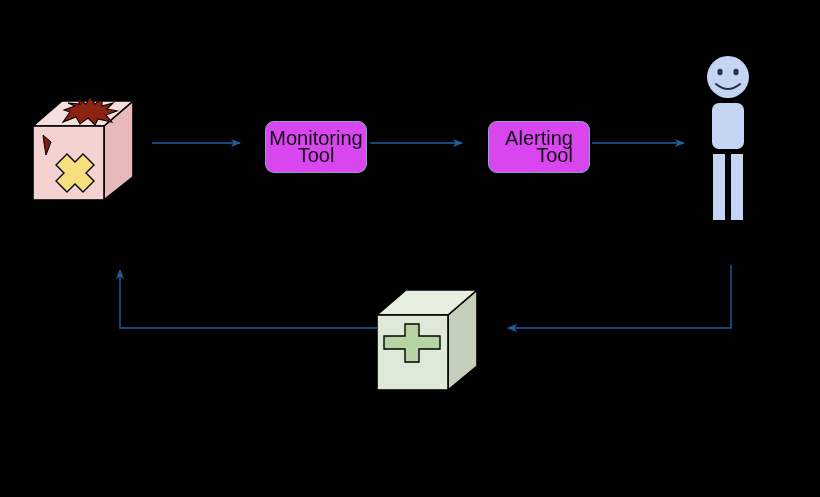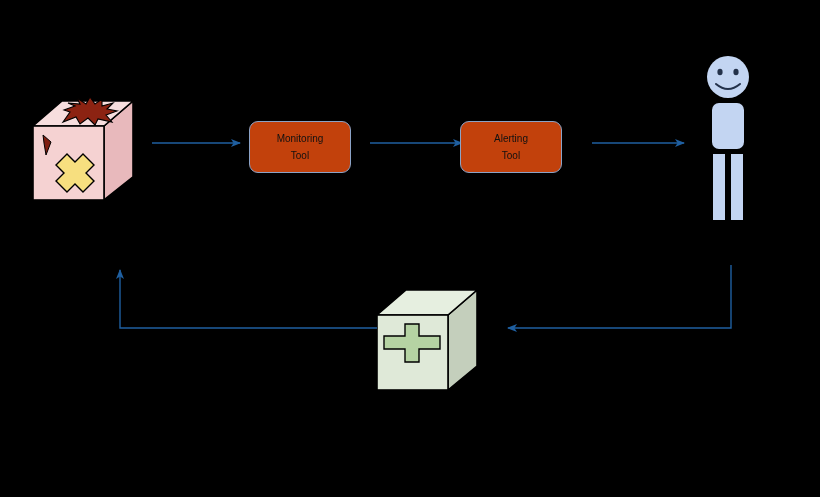--- a/index.html
+++ b/index.html
@@ -18,31 +18,32 @@
   .svg-layer {
     position: absolute;
     left: 0;
     top: 0;
     width: 820px;
     height: 497px;
   }
   .node-box {
     position: absolute;
     box-sizing: border-box;
-    background: #c2410c;
+    background: #d946ef;
     border: 1px solid #8ba3c7;
     border-radius: 9px;
     display: flex;
     align-items: center;
     justify-content: center;
     text-align: center;
     color: #111111;
-    font-size: 10px;
+    font-size: 20px;
     line-height: 17px;
     font-family: "Liberation Sans", sans-serif;
+    margin-left: 16px;
   }
   .node-box .label-line {
     display: block;
   }
 </style>
 </head>
 <body>
 
 <div id="canvas">
 
@@ -102,20 +103,20 @@
     <path d="M377,328 L120,328 L120,270" fill="none" stroke="#1f5fa0" stroke-width="1.4" marker-end="url(#arrowUpHead)"></path>
   </svg>
 
   <div class="node-box" style="left:249px; top:121px; width:102px; height:52px;">
     <div>
       <span class="label-line">Monitoring</span>
       <span class="label-line">Tool</span>
     </div>
   </div>
 
-  <div class="node-box" style="left:460px; top:121px; width:102px; height:52px;">
+  <div class="node-box" style="left:472px; top:121px; width:102px; height:52px;text-align:right;">
     <div>
       <span class="label-line">Alerting</span>
       <span class="label-line">Tool</span>
     </div>
   </div>
 
 </div>
 
 </body></html>

